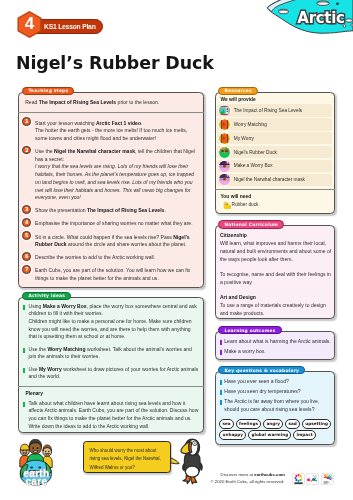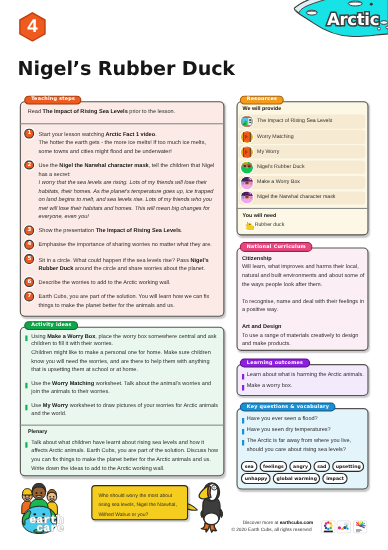--- a/index.html
+++ b/index.html
@@ -76,42 +76,45 @@
 
   .kw{display:inline-block;border:0.85px solid #2b2b2b;border-radius:5px;
       padding:1.3px 2.1px 1.5px 2.1px;font-size:4.2px;font-weight:bold;color:#141414;background:#fff;
       margin:0 2.2px 1.3px 0;line-height:5.2px;font-family:"DejaVu Sans",sans-serif;}
   .kwwrap{padding:2.6px 1px 0 4.9px;font-size:0;}
 
   .footer{position:absolute;font-size:4.3px;color:#2e2e2e;line-height:6px;white-space:nowrap;}
   .footer b{font-weight:bold;color:#111;}
 
   .earthcubs{position:absolute;left:18.6px;top:439.4px;width:34px;height:47px;}
-  .ectext{position:absolute;left:14.4px;top:470.4px;width:44px;text-align:right;
-     font-family:Liberation Mono, monospace;}
+  .ectext{position:absolute;left:14.4px;top:470.4px;width:44px;text-align:center;
+     font-family:Liberation Sans, sans-serif;}
   .ectext span{display:block;font-weight:bold;color:#fff;
      -webkit-text-stroke:0.9px #b8b8b6;paint-order:stroke fill;}
   .ec1{font-size:10px;line-height:8px;letter-spacing:0.3px;}
   .ec2{font-size:10px;line-height:8px;letter-spacing:0.3px;}
 
   .bubble{position:absolute;left:82.9px;top:441.1px;width:87.8px;height:31.7px;
      background:#f5cd1f;border:1.1px solid #2c2c2a;border-radius:3.4px;box-sizing:border-box;
      padding:4.6px 5px 0 5.6px;font-size:4.5px;line-height:8.4px;color:#2b2b28;
      box-shadow:1px 1.4px 1.4px rgba(0,0,0,.2);}
   .bubble-tail{position:absolute;left:166px;top:455px;width:14px;height:14px;}
 
   .puffin{position:absolute;left:176.2px;top:436.6px;width:30px;height:48px;}
 
   .plogo{position:absolute;top:472.5px;width:13px;height:12px;}
 </style>
 </head>
 <body>
 
 <div class="page">
 
+  <div class="hdr-pill">
+    <span>KS1 Lesson Plan</span>
+  </div>
   <svg class="hex" viewBox="0 0 25 27">
     <polygon points="12.5,0.7 23.9,7.2 23.9,19.8 12.5,26.3 1.1,19.8 1.1,7.2" fill="#ef5a1e" stroke="#c0400f" stroke-width="1.3"></polygon>
   </svg>
   <div class="hex-num">4</div>
 
   <div class="title">Nigel’s Rubber Duck</div>
 
   <svg class="arctic" viewBox="0 0 98 40">
     <g>
 

